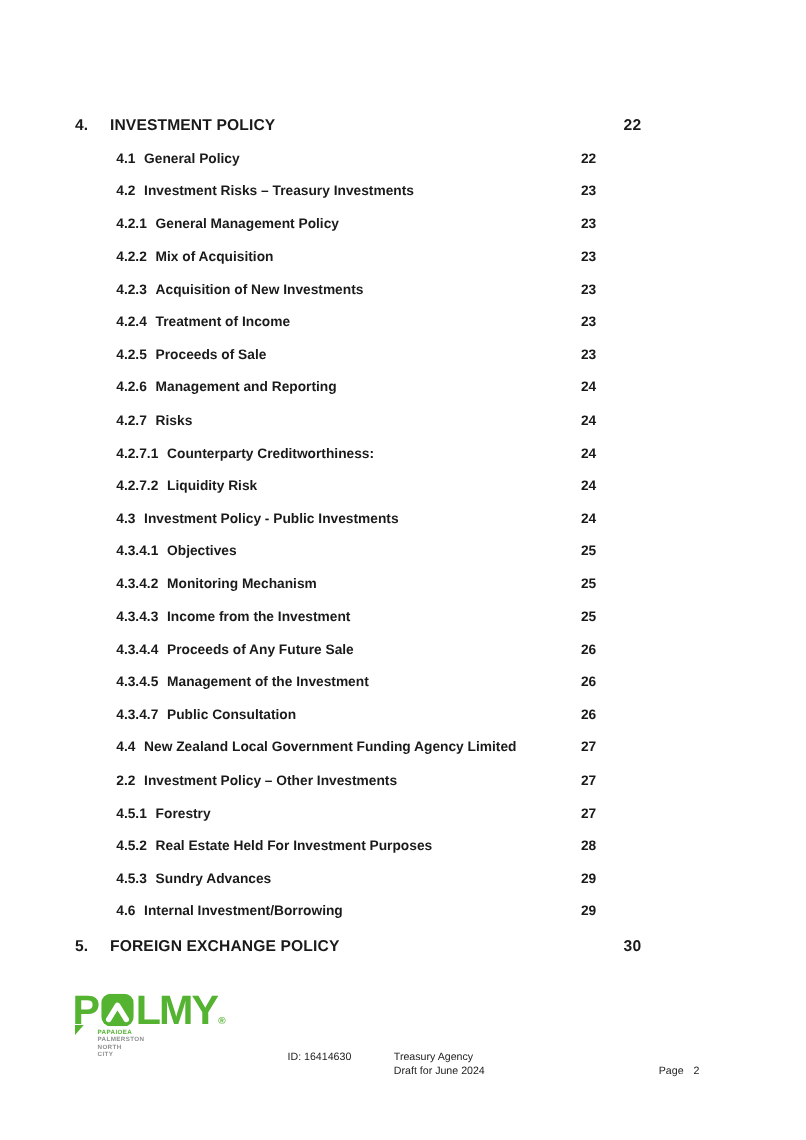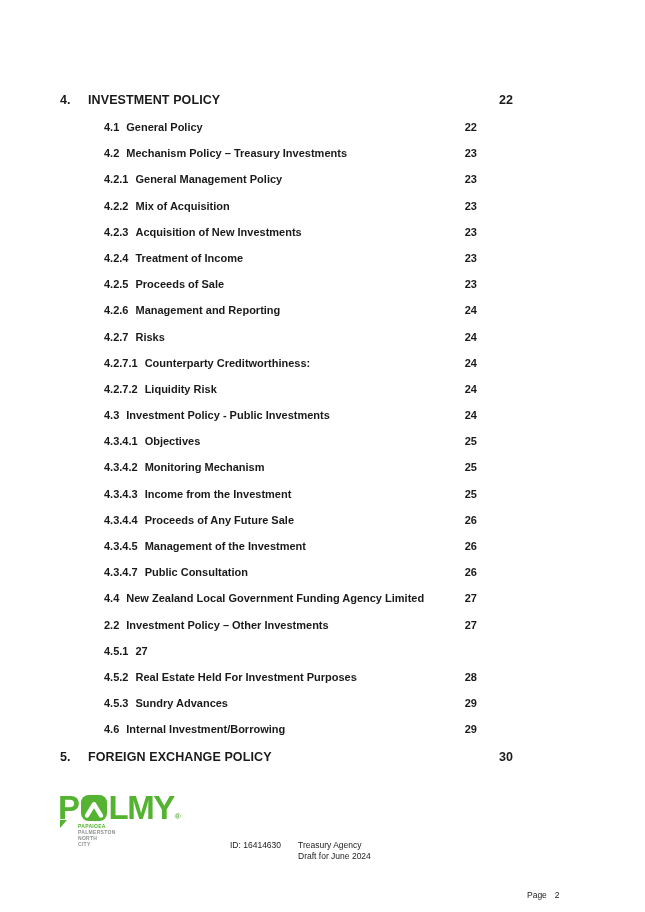--- a/index.html
+++ b/index.html
@@ -27,21 +27,21 @@
     line-height: 14px;
     margin-bottom: 14px;
     letter-spacing: 0.1px;
   }
   .row-section:not(:first-child) { margin-top: 6px; }
   .row-section .num { flex: none; width: 28px; }
   .row-sub {
     font-size: 11px;
     line-height: 12px;
     margin-bottom: 14.2px;
-    margin-left: 44px;
+    margin-left: 33px;
     margin-right: 36px;
   }
   .row-sub .num { flex: none; margin-right: 7px; }
   .title { flex: 1; }
   .pagenum { flex: none; text-align: right; }
 
   
   .logo { position: absolute; left: 58px; top: 795px; }
   .wordmark {
     display: flex;
@@ -77,35 +77,34 @@
     letter-spacing: 0.3px;
     color: #8f9091;
   }
   .logo-subtext .green-line { color: #54b331; }
 
   .footer-meta {
     position: absolute;
     left: 230px;
     top: 840px;
     display: flex;
-    gap: 17px;
+    gap: 34px;
     font-size: 8.5px;
     line-height: 11px;
     color: #222222;
   }
   .page-indicator {
     position: absolute;
     left: 527px;
     top: 851px;
     display: flex;
     gap: 8px;
     font-size: 8.5px;
     line-height: 11px;
     color: #222222;
-    margin-top: 39px;
   }
 </style>
 </head>
 <body>
 
 <div class="page">
 
   <main class="toc" id="toc">
     <div class="row row-section">
       <span class="num">4.</span>
@@ -114,21 +113,21 @@
     </div>
 
     <div class="row row-sub">
       <span class="num">4.1</span>
       <span class="title">General Policy</span>
       <span class="pagenum">22</span>
     </div>
 
     <div class="row row-sub">
       <span class="num">4.2</span>
-      <span class="title">Mechanism Policy – Treasury Investments</span>
+      <span class="title">Investment Risks – Treasury Investments</span>
       <span class="pagenum">23</span>
     </div>
 
     <div class="row row-sub">
       <span class="num">4.2.1</span>
       <span class="title">General Management Policy</span>
       <span class="pagenum">23</span>
     </div>
 
     <div class="row row-sub">
@@ -228,20 +227,21 @@
     </div>
 
     <div class="row row-sub">
       <span class="num">2.2</span>
       <span class="title">Investment Policy – Other Investments</span>
       <span class="pagenum">27</span>
     </div>
 
     <div class="row row-sub">
       <span class="num">4.5.1</span>
+      <span class="title">Forestry</span>
       <span class="pagenum">27</span>
     </div>
 
     <div class="row row-sub">
       <span class="num">4.5.2</span>
       <span class="title">Real Estate Held For Investment Purposes</span>
       <span class="pagenum">28</span>
     </div>
 
     <div class="row row-sub">

